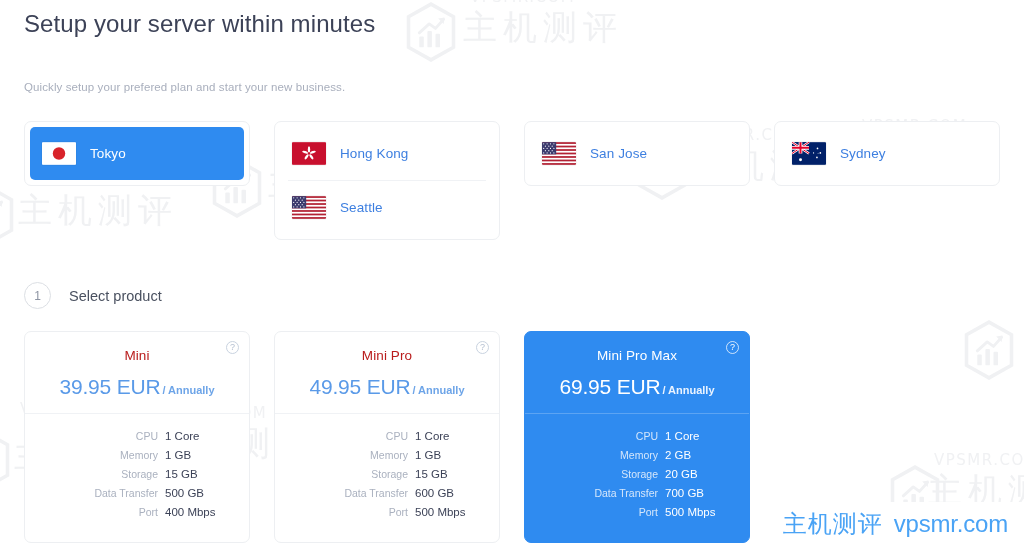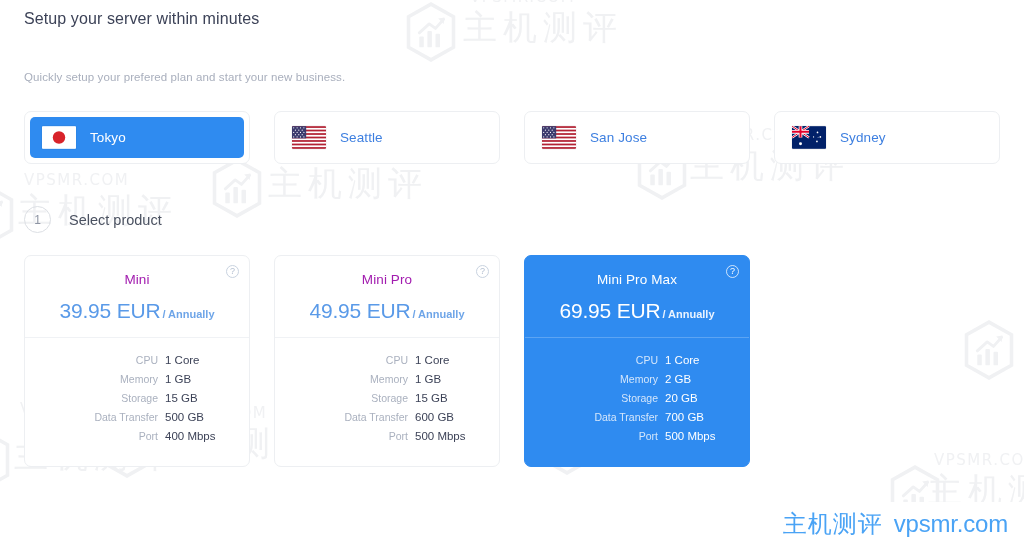--- a/index.html
+++ b/index.html
@@ -50,21 +50,21 @@
   .wm-logo svg { width: 100%; height: 100%; display: block; }
 
   
   #page {
     position: relative;
     z-index: 1;
     padding: 0 24px;
   }
 
   #page-title {
-    font-size: 16px;
+    font-size: 24px;
     font-weight: 400;
     color: #3c4257;
     padding-top: 10px;
     letter-spacing: .1px;
   }
 
   #page-subtitle {
     font-size: 11.5px;
     color: #a9afbd;
     margin-top: 43px;
@@ -87,21 +87,21 @@
     padding: 5px;
     display: flex;
     flex-direction: column;
     gap: 1px;
   }
 
   .location-item {
     display: flex;
     align-items: center;
     gap: 14px;
-    padding: 9px 12px;
+    padding: 15px 12px;
     border-radius: 5px;
     cursor: pointer;
     position: relative;
   }
   .location-item + .location-item::before {
     content: "";
     position: absolute;
     top: -1px;
     left: 8px;
     right: 8px;
@@ -202,21 +202,21 @@
     cursor: pointer;
     font-family: "Liberation Sans", sans-serif;
   }
   .product-card.selected .help-icon {
     border-color: rgba(255,255,255,.75);
     color: #ffffff;
   }
 
   .product-name {
     font-size: 13.5px;
-    color: #a21caf;
+    color: #b91c1c;
     margin-bottom: 12px;
     letter-spacing: .1px;
   }
   .product-card.selected .product-name { color: #ffffff; }
 
   .price-line {
     display: flex;
     align-items: baseline;
     justify-content: center;
     gap: 2px;
@@ -432,20 +432,45 @@
           <span class="flag">
             <svg viewBox="0 0 60 40">
               <rect width="60" height="40" fill="#fff"></rect>
               <circle cx="30" cy="20" r="11" fill="#d8232a"></circle>
             </svg>
           </span>
           <span class="location-label">Tokyo</span>
         </div>
       </div>
       <div class="location-col">
+        <div class="location-item">
+          <span class="flag">
+            <svg viewBox="0 0 60 40">
+              <rect width="60" height="40" fill="#c8102e"></rect>
+              <g fill="#fff" transform="translate(30,20)">
+                <g>
+                  <ellipse cx="0" cy="-7.2" rx="2.1" ry="5.4"></ellipse>
+                </g>
+                <g transform="rotate(72)">
+                  <ellipse cx="0" cy="-7.2" rx="2.1" ry="5.4"></ellipse>
+                </g>
+                <g transform="rotate(144)">
+                  <ellipse cx="0" cy="-7.2" rx="2.1" ry="5.4"></ellipse>
+                </g>
+                <g transform="rotate(216)">
+                  <ellipse cx="0" cy="-7.2" rx="2.1" ry="5.4"></ellipse>
+                </g>
+                <g transform="rotate(288)">
+                  <ellipse cx="0" cy="-7.2" rx="2.1" ry="5.4"></ellipse>
+                </g>
+              </g>
+            </svg>
+          </span>
+          <span class="location-label">Hong Kong</span>
+        </div>
         <div class="location-item">
           <span class="flag">
             <svg viewBox="0 0 60 40">
               <rect width="60" height="40" fill="#fff"></rect>
               <g fill="#b22234">
                 <rect y="0" width="60" height="3.08"></rect>
                 <rect y="6.15" width="60" height="3.08"></rect>
                 <rect y="12.3" width="60" height="3.08"></rect>
                 <rect y="18.46" width="60" height="3.08"></rect>
                 <rect y="24.6" width="60" height="3.08"></rect>

